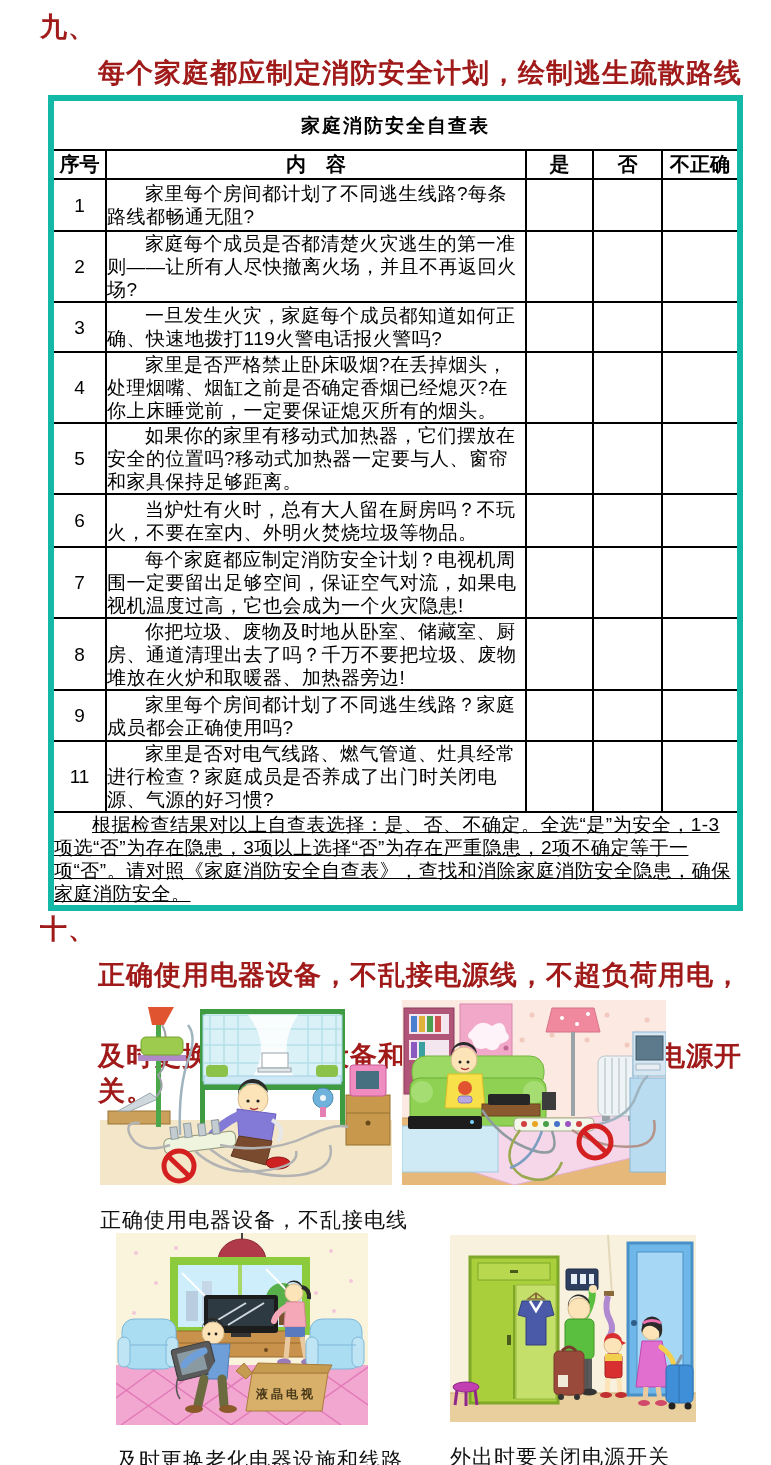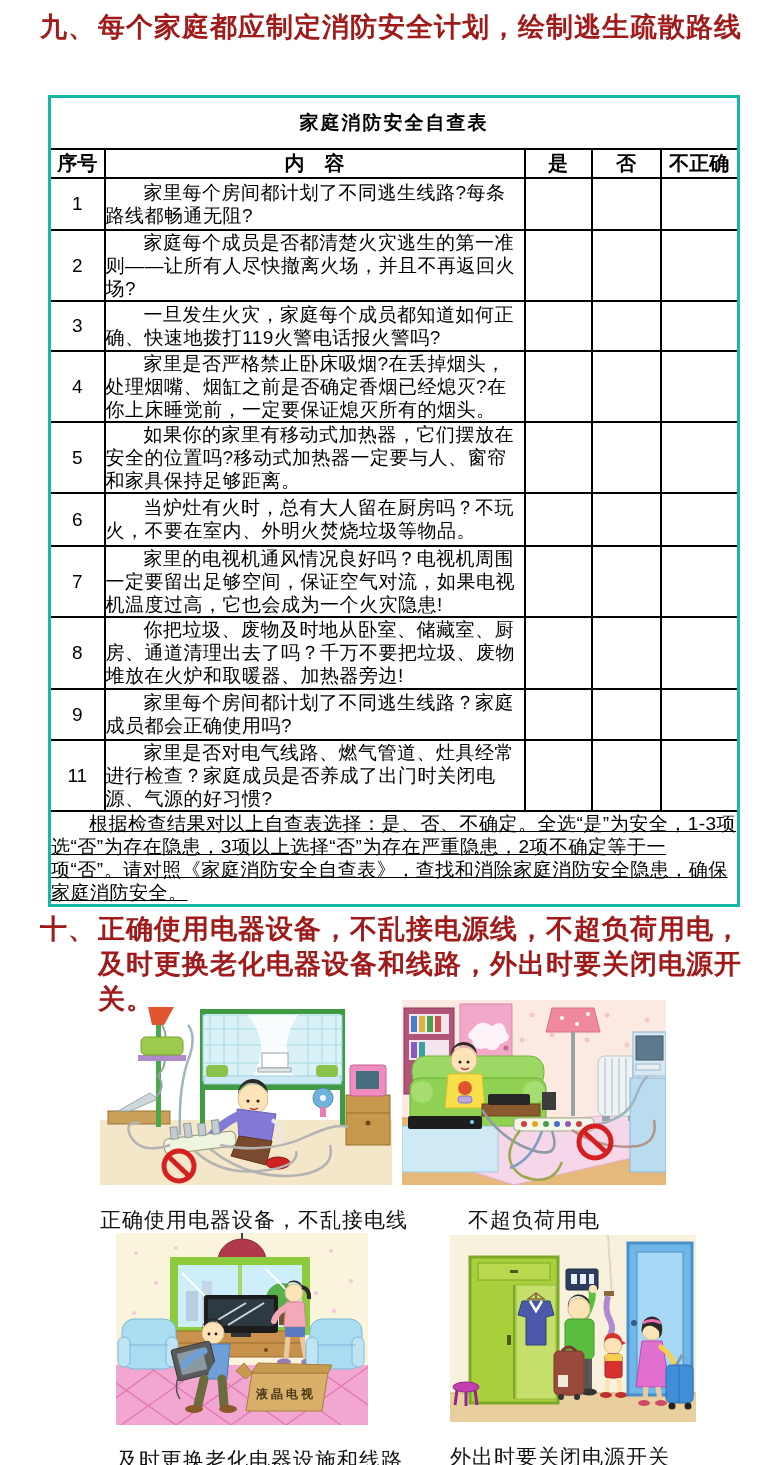--- a/index.html
+++ b/index.html
@@ -10,27 +10,27 @@
   }
   
   .sec-heading {
     position:absolute; left:40px; width:710px;
     color:#a01a1a; font-weight:bold; font-size:27px; line-height:35px;
     letter-spacing:1px;
   }
   .sec-heading .hrow { display:flex; }
   .sec-heading .prefix { flex:0 0 58px; }
   .sec-heading .indent { flex:0 0 58px; }
-  .sec-heading .htext { flex:1; }
+  .sec-heading .htext { flex:1;margin-top:46px; }
 
   
   table.checklist {
     position:absolute; left:48px; top:95px; width:689px;
     border-collapse:collapse; table-layout:fixed;
-    border:3px solid #14b8a6;
+    border:6px solid #14b8a6;
   }
   table.checklist td {
     border:2px solid #000; padding:0; vertical-align:middle;
     font-size:19px; line-height:23px;
   }
   td.tbl-title {
     text-align:center; font-size:31px; font-weight:bold;
     height:52px; letter-spacing:2px; border-bottom:3px solid #000;
   }
   tr.hdr td { text-align:center; font-size:20px; font-weight:bold; height:29px; }
@@ -118,21 +118,21 @@
   </tr>
   <tr style="height:53px">
     <td class="numcell">6</td>
     <td class="contentcell">当炉灶有火时，总有大人留在厨房吗？不玩火，不要在室内、外明火焚烧垃圾等物品。</td>
     <td></td>
         <td></td>
         <td></td>
   </tr>
   <tr style="height:70px">
     <td class="numcell">7</td>
-    <td class="contentcell">家里的电视机通风情况良好吗？电视机周围一定要留出足够空间，保证空气对流，如果电视机温度过高，它也会成为一个火灾隐患!</td>
+    <td class="contentcell">每个家庭都应制定消防安全计划？电视机周围一定要留出足够空间，保证空气对流，如果电视机温度过高，它也会成为一个火灾隐患!</td>
     <td></td>
         <td></td>
         <td></td>
   </tr>
   <tr style="height:72px">
     <td class="numcell">8</td>
     <td class="contentcell">你把垃圾、废物及时地从卧室、储藏室、厨房、通道清理出去了吗？千万不要把垃圾、废物堆放在火炉和取暖器、加热器旁边!</td>
     <td></td>
         <td></td>
         <td></td>
@@ -337,21 +337,20 @@
       <path d="M118,130 Q96,160 120,176 Q150,188 160,162" stroke="#9aa84f"></path>
       <path d="M188,126 Q226,120 234,96 Q240,80 246,76" stroke="#9fb4bf"></path>
       <path d="M170,130 Q200,150 236,146 Q256,142 252,120" stroke="#b3938a"></path>
       <path d="M140,131 Q130,160 108,168" stroke="#7d9ec0"></path>
     </g>
     <g>
       <circle cx="193" cy="142" r="16" fill="none" stroke="#d42020" stroke-width="5"></circle>
       <line x1="181" y1="131" x2="205" y2="153" stroke="#d42020" stroke-width="5"></line>
     </g>
   </svg>
-  <div class="caption">不超负荷用电</div>
 </div>
 
 <div class="fig" id="fig3">
   <svg width="252" height="192" viewBox="0 0 252 192">
     <rect x="0" y="0" width="252" height="132" fill="#fbf4dc"></rect>
     <g fill="#f0c8d8">
       <circle cx="20" cy="20" r="2"></circle>
         <circle cx="40" cy="50" r="2"></circle>
         <circle cx="18" cy="80" r="2"></circle>
       <circle cx="215" cy="18" r="2"></circle>

